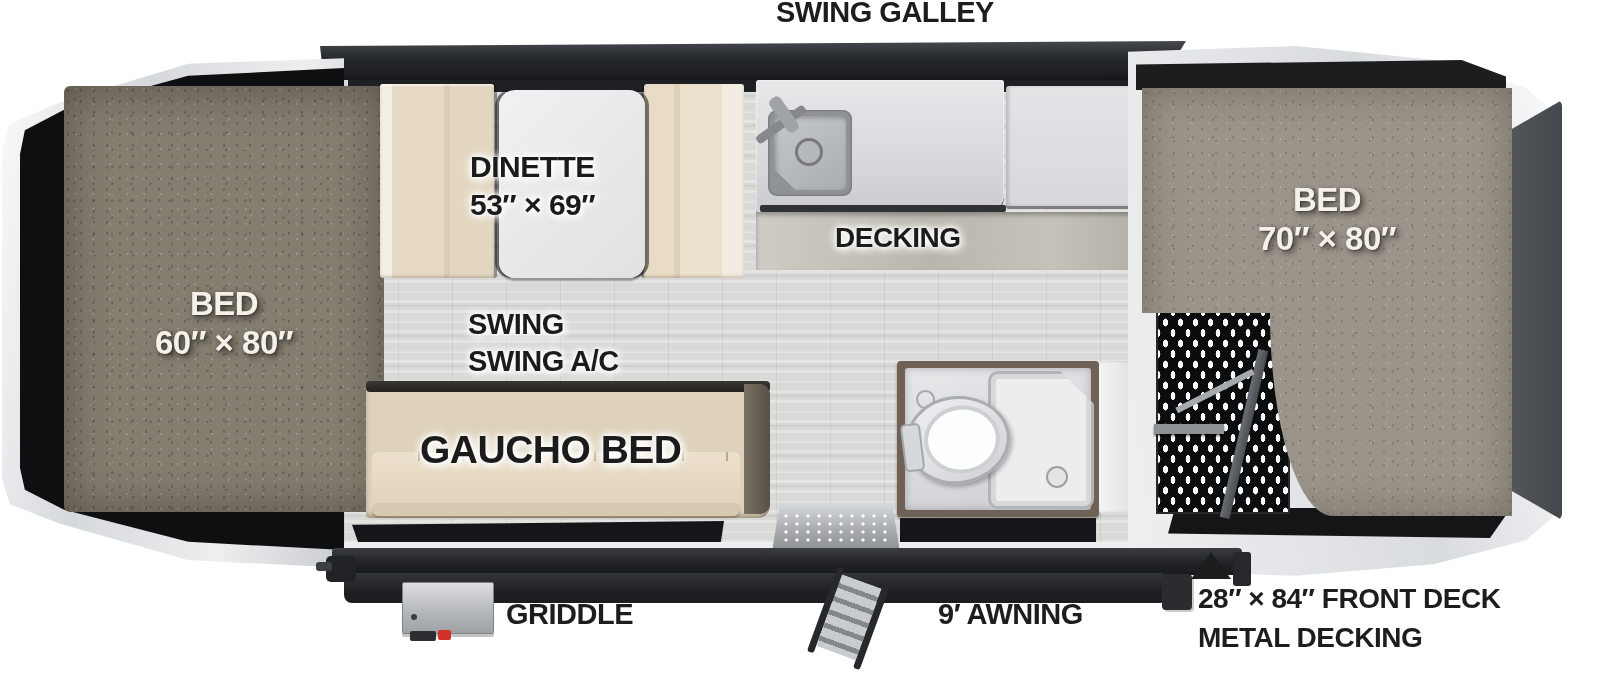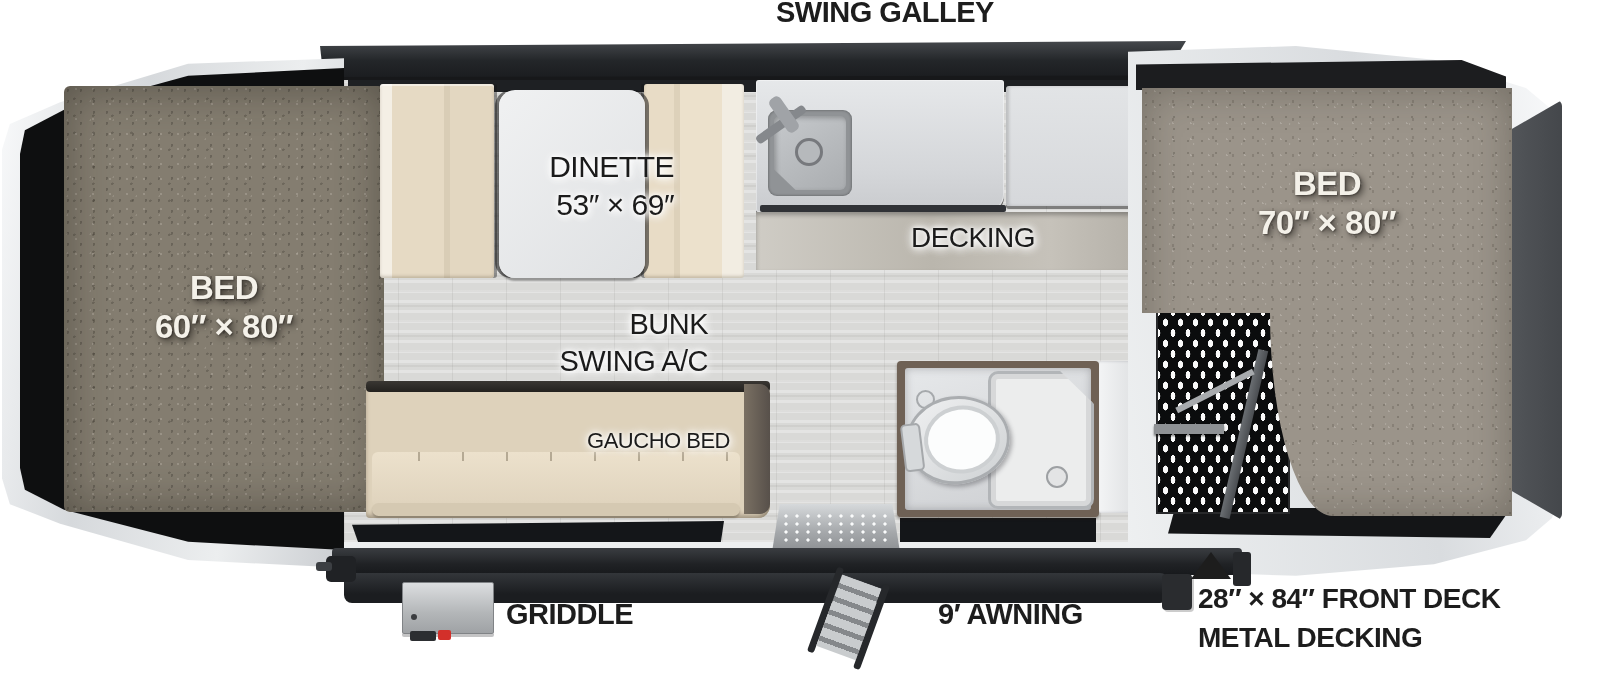--- a/index.html
+++ b/index.html
@@ -1,24 +1,24 @@
 <!DOCTYPE html>
 <html><head>
 <meta charset="utf-8">
 <style>
   html,body{margin:0;padding:0;background:#ffffff;}
   .scene{position:relative;width:1600px;height:690px;background:#fff;overflow:hidden;
          font-family:"Liberation Sans", sans-serif;}
   .abs{position:absolute;}
   
   .cap-lbl{position:absolute;font-weight:700;color:#1d1d1d;font-size:29px;letter-spacing:-0.5px;white-space:nowrap;}
-  .glow-lbl{position:absolute;font-weight:400;color:#1b1b1b;letter-spacing:-0.5px;text-align:right;white-space:nowrap;
+  .glow-lbl{position:absolute;font-weight:700;color:#1b1b1b;letter-spacing:-0.5px;text-align:left;white-space:nowrap;
             text-shadow:0 0 4px #fff,0 0 8px #fff,0 0 12px rgba(255,255,255,.95),2px 2px 8px rgba(255,255,255,.9);}
   .bed-lbl{position:absolute;width:100%;text-align:center;font-weight:700;color:#f4f1e9;font-size:33px;line-height:39px;
-           letter-spacing:-0.5px;text-shadow:3px 3px 6px rgba(25,22,18,.65),1px 1px 2px rgba(25,22,18,.5);}
+           letter-spacing:-0.5px;text-shadow:3px 3px 6px rgba(25,22,18,.65),1px 1px 2px rgba(25,22,18,.5);margin-top:16px;}
   
   .carpet-dark{background-color:#847d70;
     background-image:
       radial-gradient(circle 2px at 30% 40%, rgba(40,36,30,.28) 60%, transparent 65%),
       radial-gradient(circle 1.6px at 70% 20%, rgba(238,233,222,.20) 60%, transparent 65%),
       radial-gradient(circle 2px at 55% 75%, rgba(40,36,30,.24) 60%, transparent 65%),
       radial-gradient(circle 1.6px at 15% 80%, rgba(238,233,222,.16) 60%, transparent 65%);
     background-size:13px 11px,17px 15px,19px 17px,23px 19px;
     box-shadow:inset 0 0 46px rgba(30,28,22,.45);}
   .carpet-light{background-color:#9b948a;
@@ -93,21 +93,21 @@
   .uac-lbl{left:468px;top:306px;width:240px;font-size:29px;line-height:37px;}
   
   .gaucho{left:366px;top:382px;width:404px;height:136px;background:#ded2bb;border-radius:4px 12px 12px 4px;
     box-shadow:inset -4px 0 6px rgba(70,60,45,.35),inset 0 -3px 4px rgba(70,60,45,.25);}
   .gaucho-rail{left:366px;top:381px;width:404px;height:11px;background:linear-gradient(180deg,#3a3733,#23211e);border-radius:4px;}
   .gaucho-end{left:744px;top:384px;width:26px;height:130px;background:linear-gradient(90deg,#7a7063,#57504a);border-radius:0 10px 10px 0;}
   .gaucho-front{left:372px;top:452px;width:368px;height:54px;border-radius:6px;background:linear-gradient(180deg,#ece1cc,#dfd3bd);}
   .gaucho-seams{left:376px;top:452px;width:360px;height:9px;
     background:repeating-linear-gradient(90deg, transparent 0 42px, rgba(100,88,66,.4) 42px 44px);}
   .gaucho-bump{left:372px;top:503px;width:368px;height:13px;background:#d5c9b2;border-radius:7px;box-shadow:0 2px 2px rgba(60,52,40,.3);}
-  .gaucho-lbl{left:420px;top:428px;width:310px;font-size:22px;}
+  .gaucho-lbl{left:420px;top:428px;width:310px;font-size:39px;}
   
   .mat{left:772px;top:504px;width:128px;height:48px;
     background:linear-gradient(180deg,#d6d9db,#a4a7aa 60%,#8c8f92);
     clip-path:polygon(6% 0,94% 0,100% 100%,0 100%);}
   .mat-dots{left:782px;top:512px;width:108px;height:33px;
     background-image:radial-gradient(circle 2.3px at 4px 4px,#fbfcfc 66%,transparent 72%);
     background-size:11px 8px;}
   .steps{left:836px;top:576px;width:56px;height:90px;transform:rotate(20deg);transform-origin:top center;}
   .step-rail-l{position:absolute;left:0;top:0;width:7px;height:100%;background:#26282b;border-radius:3px;}
   .step-rail-r{position:absolute;right:0;top:0;width:7px;height:100%;background:#26282b;border-radius:3px;}
@@ -200,21 +200,21 @@
   <div class="abs sink"></div>
   <div class="abs sink-basin"></div>
   <div class="abs faucet-bar"></div>
   <div class="abs faucet-handle"></div>
   <div class="abs sprayer"></div>
   <div class="abs galley-vent"></div>
   <div class="abs fridge-cab"></div>
   <div class="glow-lbl fridge-lbl">DECKING</div>
 
   <div class="glow-lbl uac-lbl">
-    <div>BUNK</div>
+    <div>SWING</div>
     <div>SWING A/C</div>
   </div>
 
   <div class="abs gaucho"></div>
   <div class="abs gaucho-rail"></div>
   <div class="abs gaucho-end"></div>
   <div class="abs gaucho-front"></div>
   <div class="abs gaucho-seams"></div>
   <div class="abs gaucho-bump"></div>
   <div class="glow-lbl gaucho-lbl">GAUCHO BED</div>

